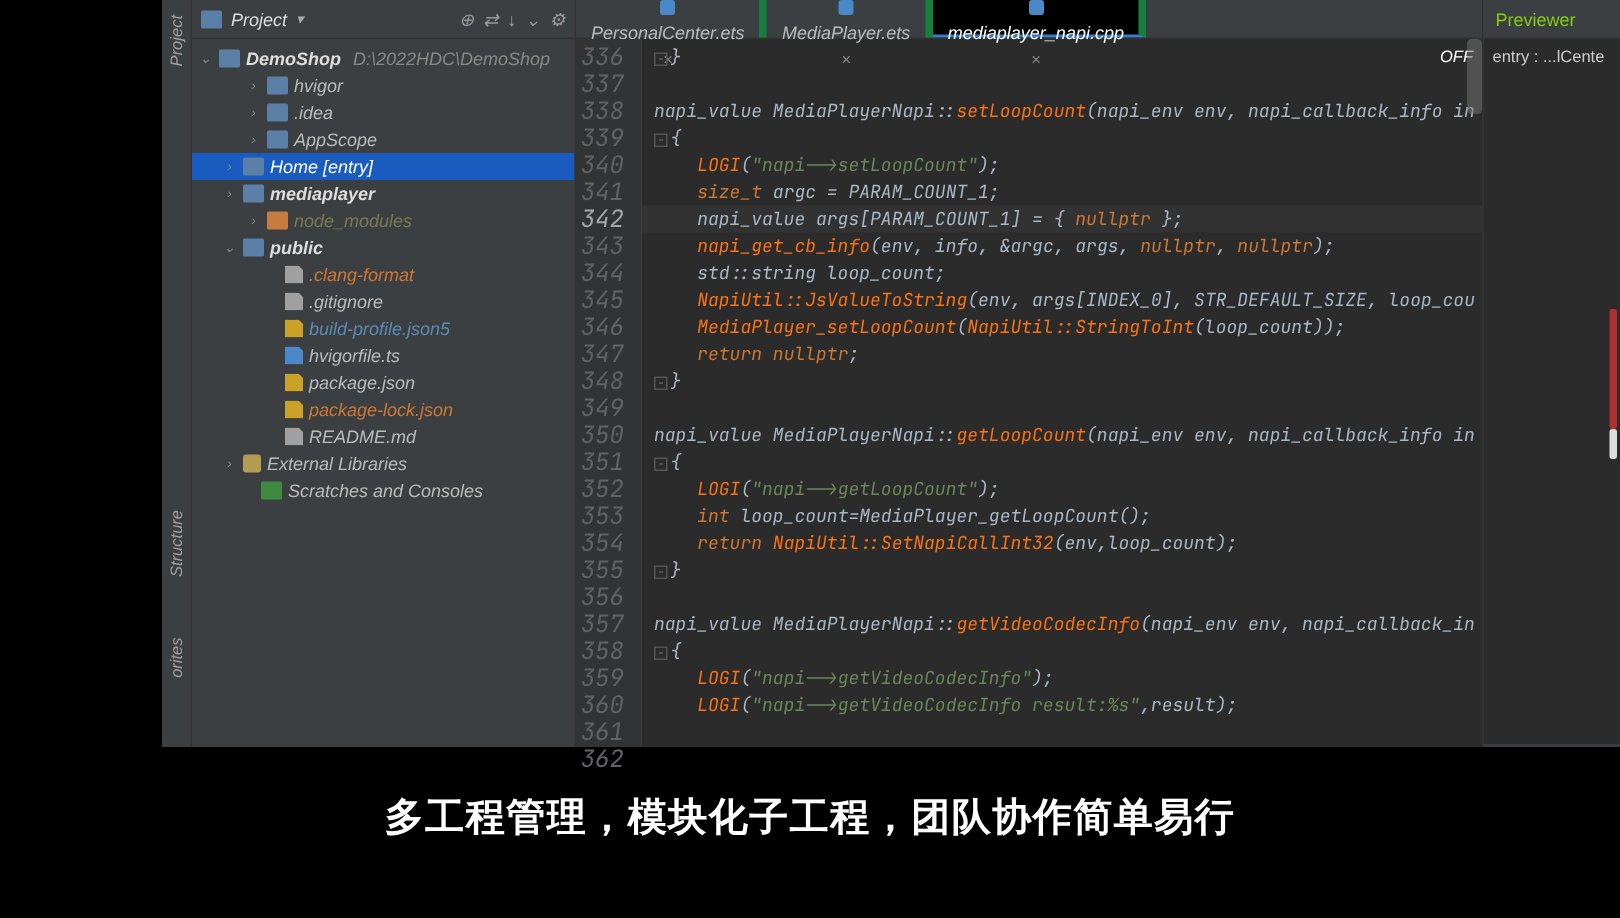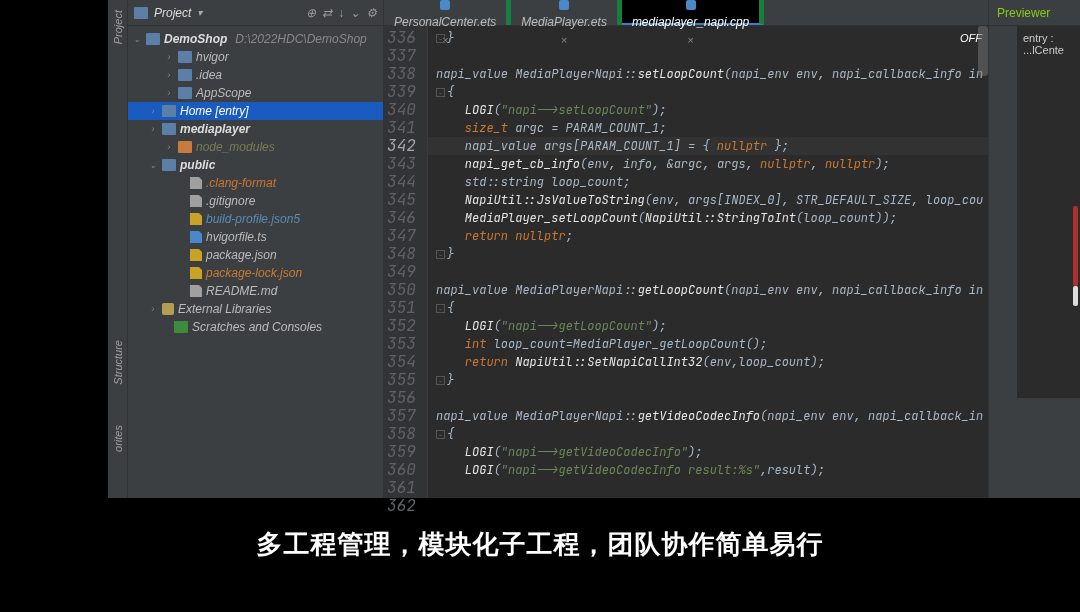--- a/index.html
+++ b/index.html
@@ -127,21 +127,21 @@
     border-right: 1px solid #3a3a3a;
     padding-top: 3px;
   }
   .ln { height: 18px; line-height: 18px; text-align: center; padding-right: 8px; color: #606366; font-size: 16px; font-family: "JetBrains Mono", Menlo, Consolas, monospace;}
   .ln.hl { color: #a2a6ab; }
   .code { flex: 1; padding-top: 3px; font-family: "JetBrains Mono", Menlo, Consolas, monospace; font-size: 12px; line-height: 18px; overflow: hidden; position:relative;}
   .code .line { height: 18px; white-space: pre; padding-left: 8px;}
   .code .line.caret { background: #323232; }
   .kw { color: #cc7832; }
   .ty { color: #a9b7c6; }
-  .fn { color: #e5e5e5; }
+  .fn { color: #f97316; }
   .id { color: #a9b7c6; }
   .str { color: #6a8759; }
   .pun { color: #a9b7c6; }
   .fold { display:inline-block; width:9px; height:9px; border:1px solid #555; color:#777; font-size:8px; line-height:8px; text-align:center; margin-right:2px;}
   .right-strip {
     position: absolute;
     left: 988px;
     top: 0;
     width: 92px;
     height: 498px;
@@ -151,23 +151,22 @@
   .previewer-hdr {
     height: 26px;
     display:flex; align-items:center;
     padding: 0 8px;
     font-size: 12px; color:#84cc16;
     background: #3c3f41;
     border-bottom: 1px solid #323232;
   }
   .previewer-body {
     background: #2b2b2b;
-    height: 372px;
+    height: 470px;
     position: relative;
-    margin-left: 28px;
   }
   .crumb { position:absolute; top:6px; left:6px; color:#ccc; font-size:11px;}
   .rs-bar { position:absolute; right:2px; top:180px; width:5px; height:80px; background:#b03030; border-radius:2px;}
   .rs-bar2 { position:absolute; right:2px; top:260px; width:5px; height:20px; background:#ddd; border-radius:2px;}
   .caption {
     position: absolute;
     bottom: 50px;
     left: 0;
     width: 100%;
     text-align: center;

